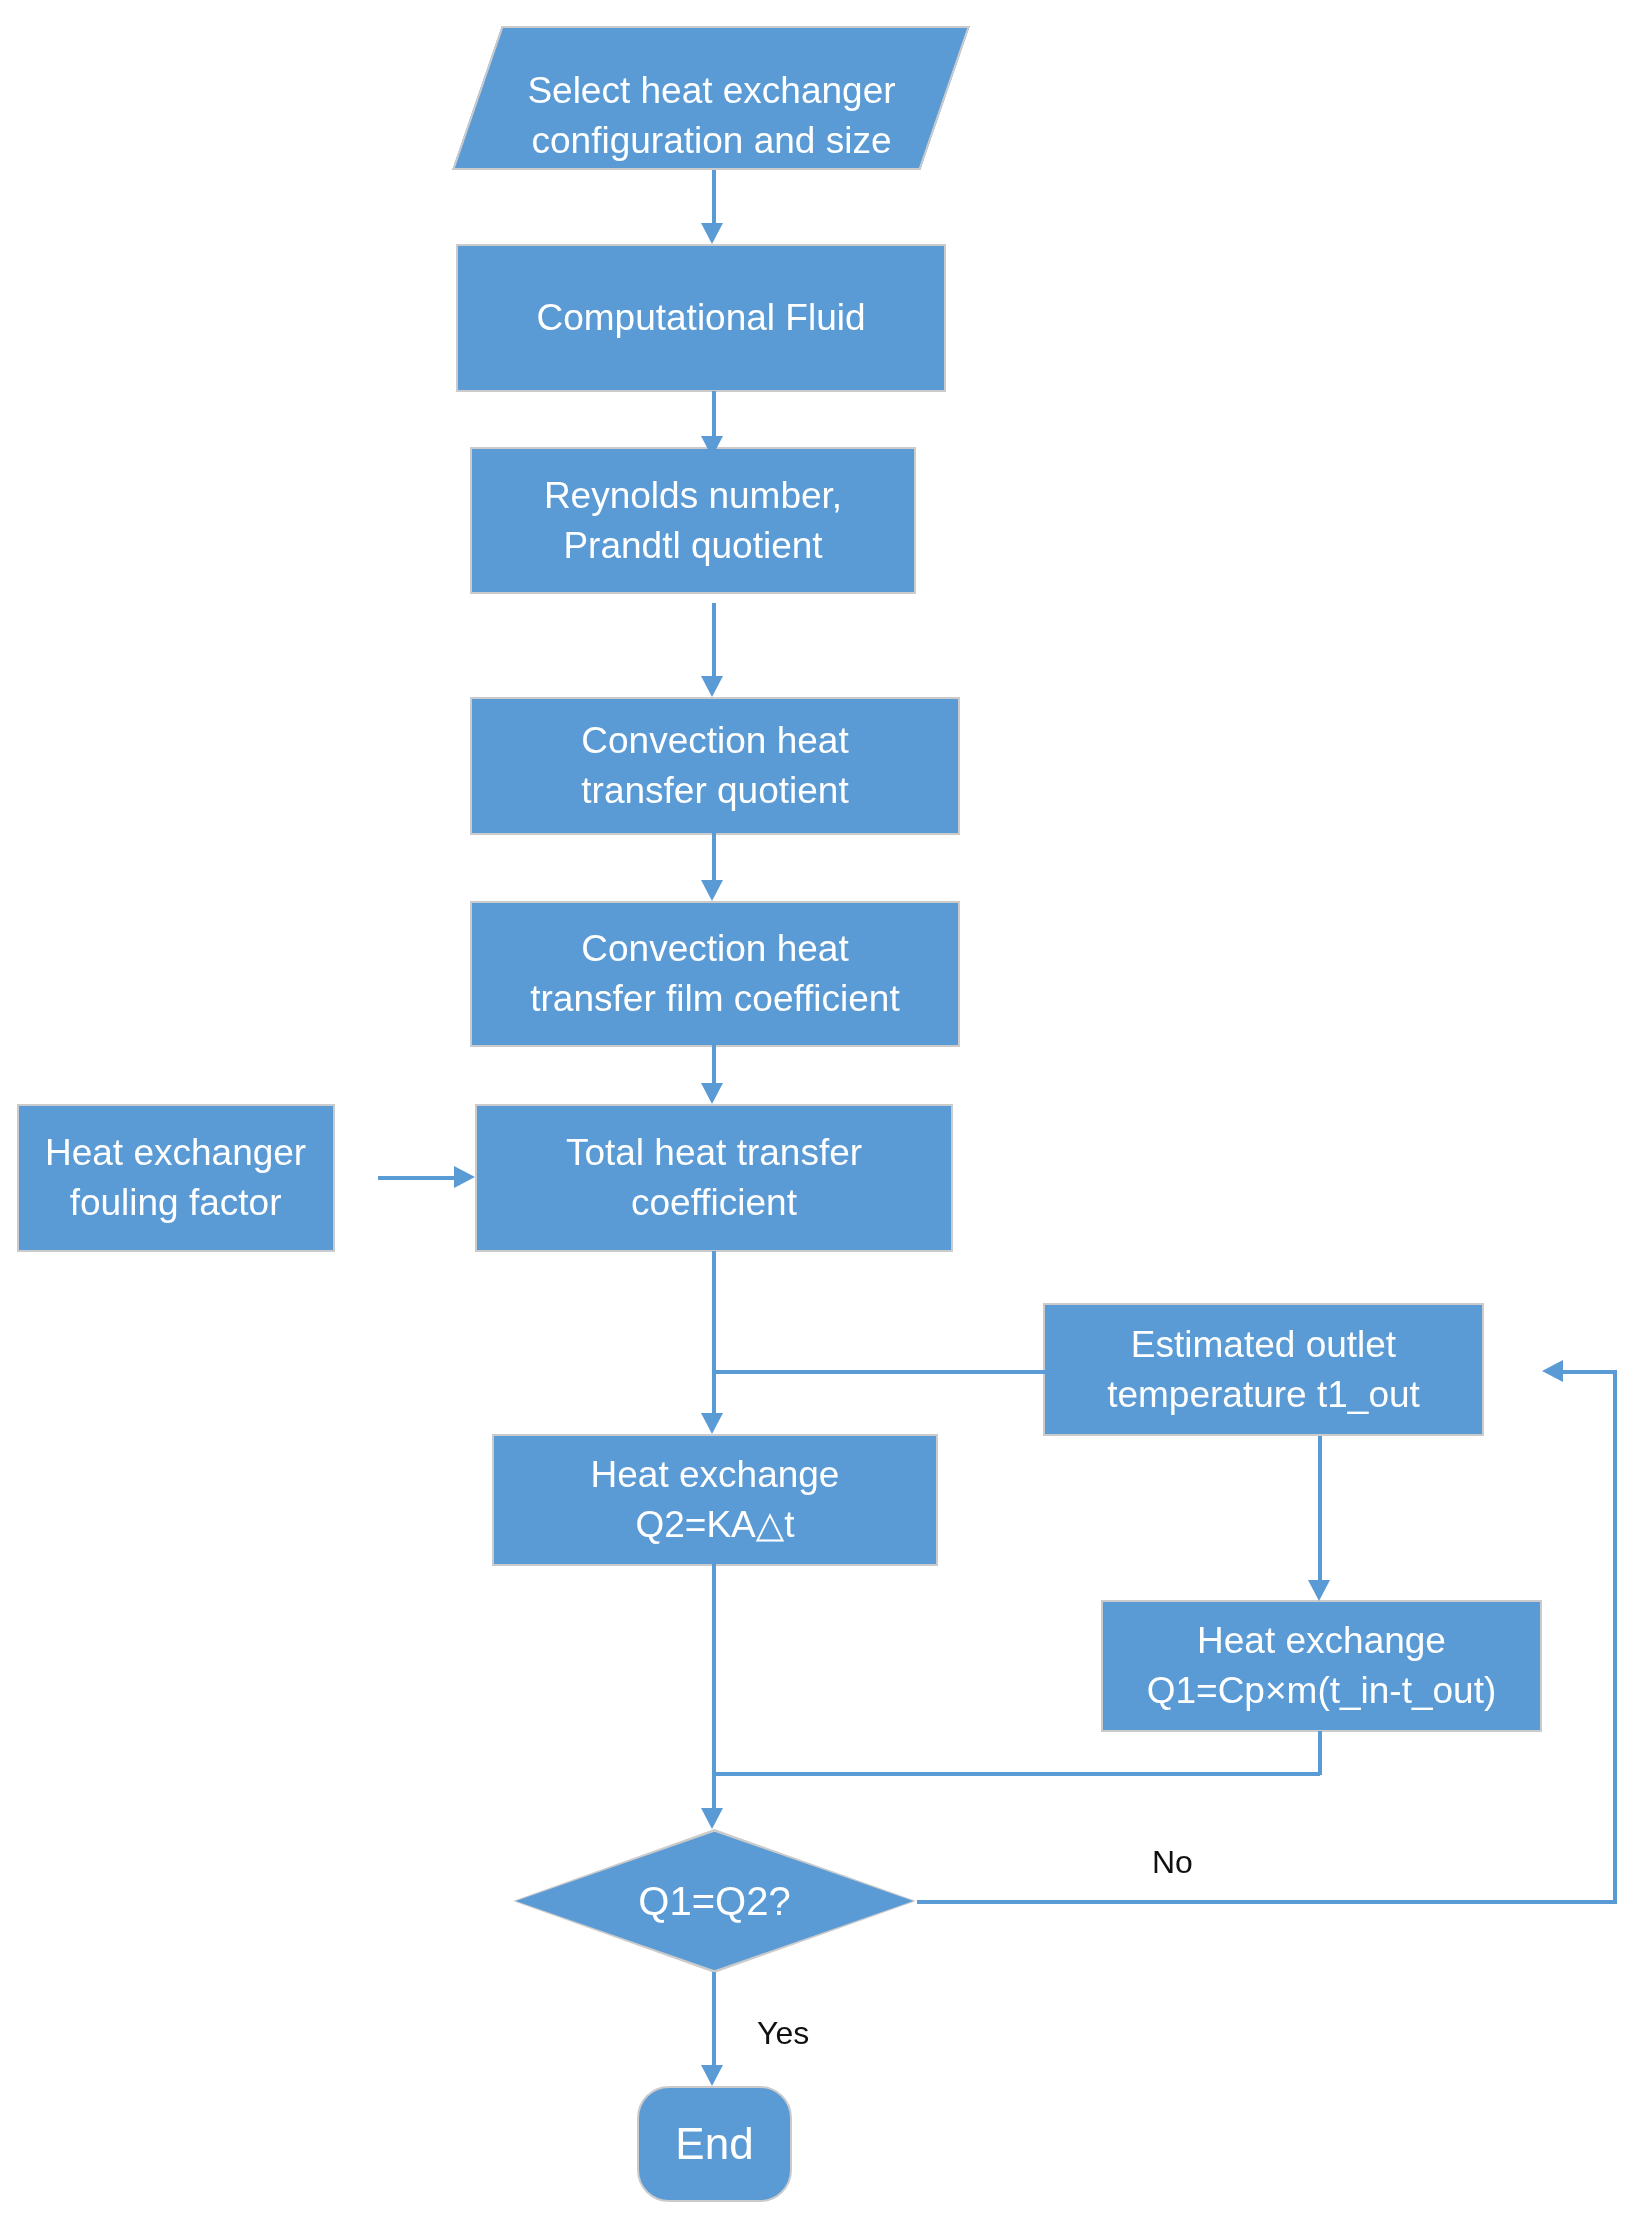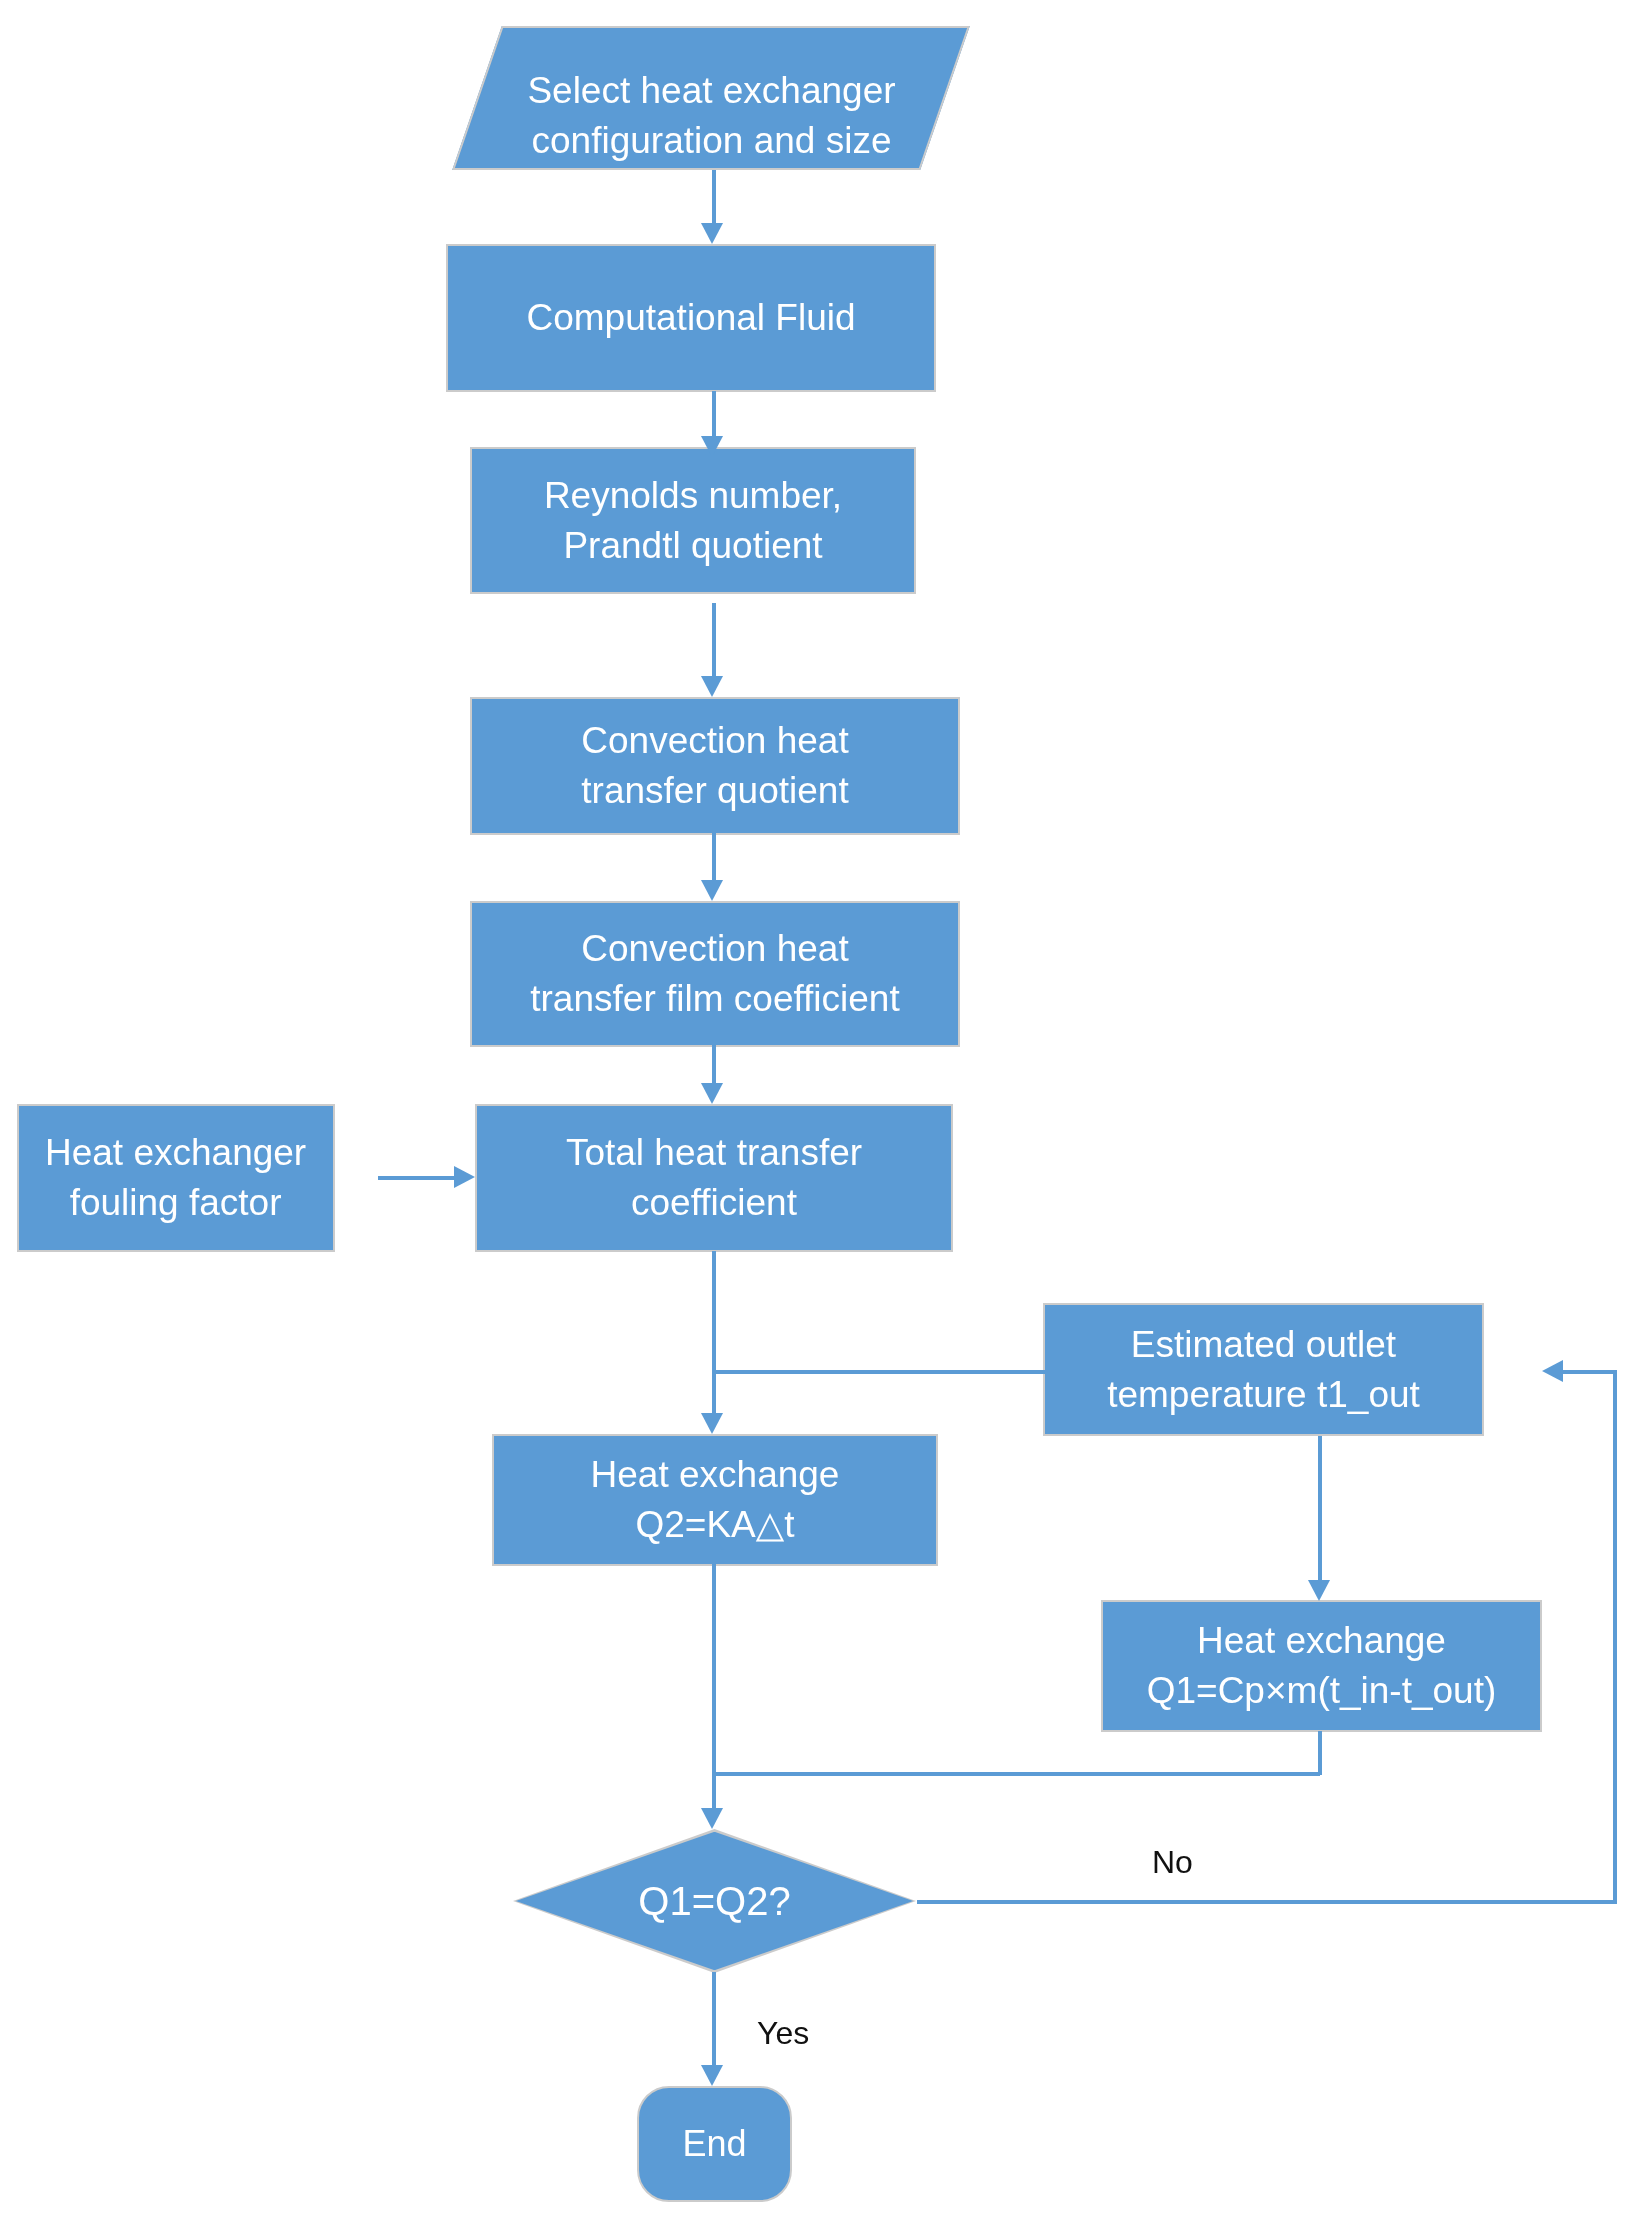--- a/index.html
+++ b/index.html
@@ -36,41 +36,41 @@
     clip-path:polygon(50% 0,100% 50%,50% 100%,0 50%);
   }
   .diamond-inner{
     position:absolute;inset:2.8px;background:var(--shape-fill);
     clip-path:polygon(50% 0,100% 50%,50% 100%,0 50%);
   }
   .diamond-label{
     position:absolute;inset:0;display:flex;align-items:center;justify-content:center;
     color:var(--node-text);font-size:40px;
   }
-  .terminator{border-radius:32px;border-width:2.8px;font-size:36px;}
+  .terminator{border-radius:32px;border-width:2.8px;font-size:44px;}
   .vline{position:absolute;width:3.5px;background:var(--connector);}
   .hline{position:absolute;height:3.5px;background:var(--connector);}
   .arr{position:absolute;width:0;height:0;}
   .arr-down{border-left:11.8px solid transparent;border-right:11.8px solid transparent;border-top:21px solid var(--connector);}
   .arr-right{border-top:11.8px solid transparent;border-bottom:11.8px solid transparent;border-left:21px solid var(--connector);}
   .arr-left{border-top:11.8px solid transparent;border-bottom:11.8px solid transparent;border-right:21px solid var(--connector);}
   .edge-label{position:absolute;color:var(--label-text);font-size:32px;}
 </style>
 </head>
 <body>
 
 <div class="canvas">
 
   <div class="skew-bg" style="left:477px;top:26px;width:468px;height:144px;"></div>
   <div class="overlay" style="left:454px;top:26px;width:515px;height:144px;">
     <span class="lbl">Select heat exchanger
 configuration and size</span>
   </div>
 
-  <div class="node" style="left:446px;top:244px;width:490px;height:148px;">
+  <div class="node" style="left:456px;top:244px;width:490px;height:148px;">
     <span class="lbl">Computational Fluid</span>
   </div>
 
   <div class="node" style="left:470px;top:447px;width:446px;height:147px;">
     <span class="lbl">Reynolds number,
 Prandtl quotient</span>
   </div>
 
   <div class="node" style="left:470px;top:697px;width:490px;height:138px;">
     <span class="lbl">Convection heat

